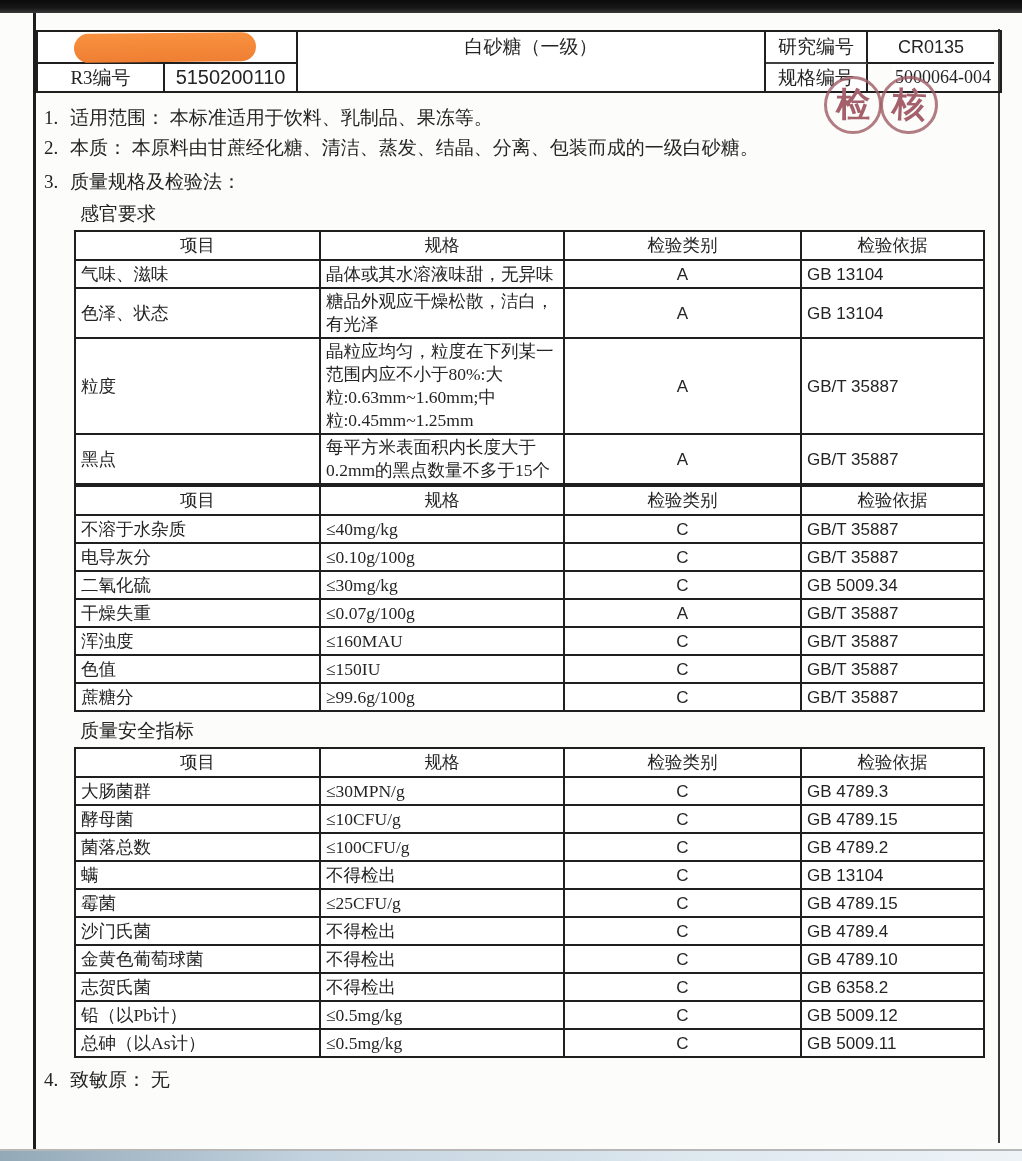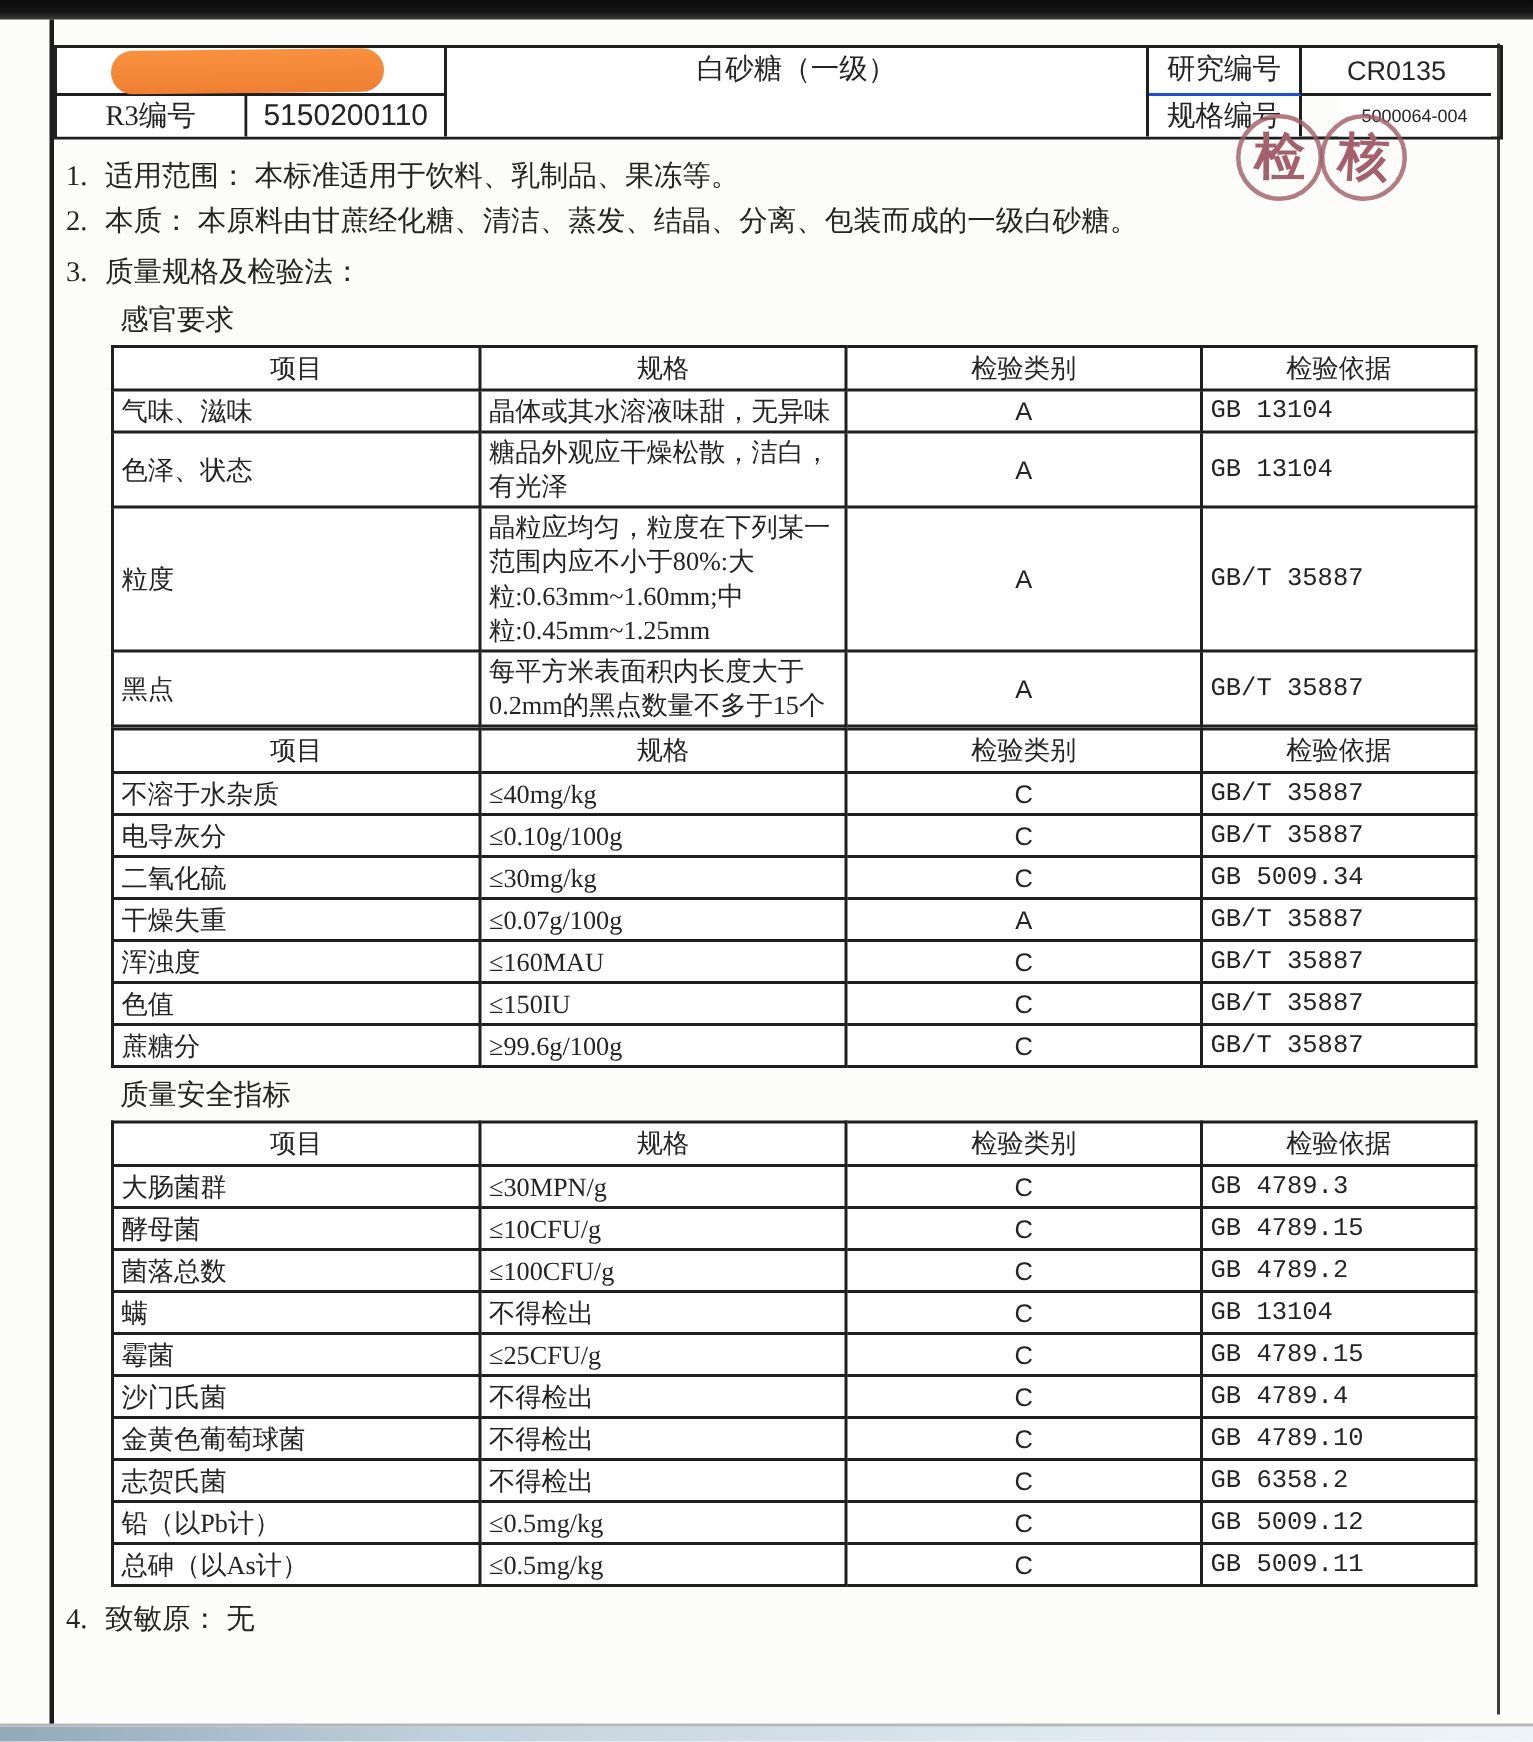--- a/index.html
+++ b/index.html
@@ -24,26 +24,26 @@
   .header-table{
     display:grid;margin-top:17px;
     grid-template-columns:127px 133px 468px 102px 126px;
     grid-template-rows:32px 27px;
     border:2px solid #1f1f1f;
     font-size:19px;line-height:1.15;
   }
   .hcell{display:flex;align-items:center;justify-content:center;background:#fff;}
   .hc-redact{grid-column:1/3;grid-row:1;border-right:2px solid #1f1f1f;border-bottom:2px solid #1f1f1f;position:relative;}
   .hc-product{grid-column:3;grid-row:1/3;border-right:2px solid #1f1f1f;align-items:flex-start;padding-top:4px;}
-  .hc-reslab{grid-column:4;grid-row:1;border-right:2px solid #1f1f1f;border-bottom:2px solid #1d4ed8;}
+  .hc-reslab{grid-column:4;grid-row:1;border-right:2px solid #1f1f1f;border-bottom:2px solid #404040;}
   .hc-resval{grid-column:5;grid-row:1;border-bottom:2px solid #1f1f1f;font-family:"Liberation Sans",sans-serif;font-size:18px;}
   .hc-r3lab{grid-column:1;grid-row:2;border-right:2px solid #1f1f1f;}
   .hc-r3val{grid-column:2;grid-row:2;border-right:2px solid #1f1f1f;font-family:"Liberation Sans",sans-serif;font-size:20px;}
   .hc-speclab{grid-column:4;grid-row:2;border-right:2px solid #1f1f1f;}
-  .hc-specval{grid-column:5;grid-row:2;font-family:Liberation Sans, sans-serif;font-size:12px;margin-left:24px;}
+  .hc-specval{grid-column:5;grid-row:2;font-family:Liberation Serif, serif;font-size:18px;margin-left:24px;}
   .redact-blob{
     position:absolute;left:36px;top:1px;width:182px;height:29px;border-radius:15px;
     background:linear-gradient(180deg,#f8913f,#ef7f33);
     transform:rotate(-0.6deg);
   }
 
   
   .stamp{position:absolute;top:76px;left:824px;display:flex;}
   .stamp-circle{
     width:52px;height:52px;border-radius:50%;
@@ -67,21 +67,21 @@
     font-size:17.5px;background:#fff;
   }
   table.spec th,table.spec td{
     border:2px solid #1f1f1f;padding:1px 5px;vertical-align:middle;
     line-height:23px;overflow:hidden;
   }
   table.spec th{font-weight:normal;text-align:center;height:25px;}
   table.spec td{height:24px;}
   table.spec td:nth-child(1),table.spec td:nth-child(2),table.spec td:nth-child(4){text-align:left;}
   table.spec td:nth-child(3){text-align:center;}
-  table.spec td:nth-child(4){font-family:Liberation Mono, monospace;font-size:17px;}
+  table.spec td:nth-child(4){font-family:Liberation Sans, sans-serif;font-size:17px;}
   table.spec td:nth-child(3){font-family:"Liberation Sans",sans-serif;font-size:17px;}
   .item4{margin-top:8px;}
 </style>
 </head>
 <body>
 
 <div class="top-bar"></div>
 <div class="left-crease"></div>
 <div class="right-crease"></div>
 <div class="bottom-band"></div>

